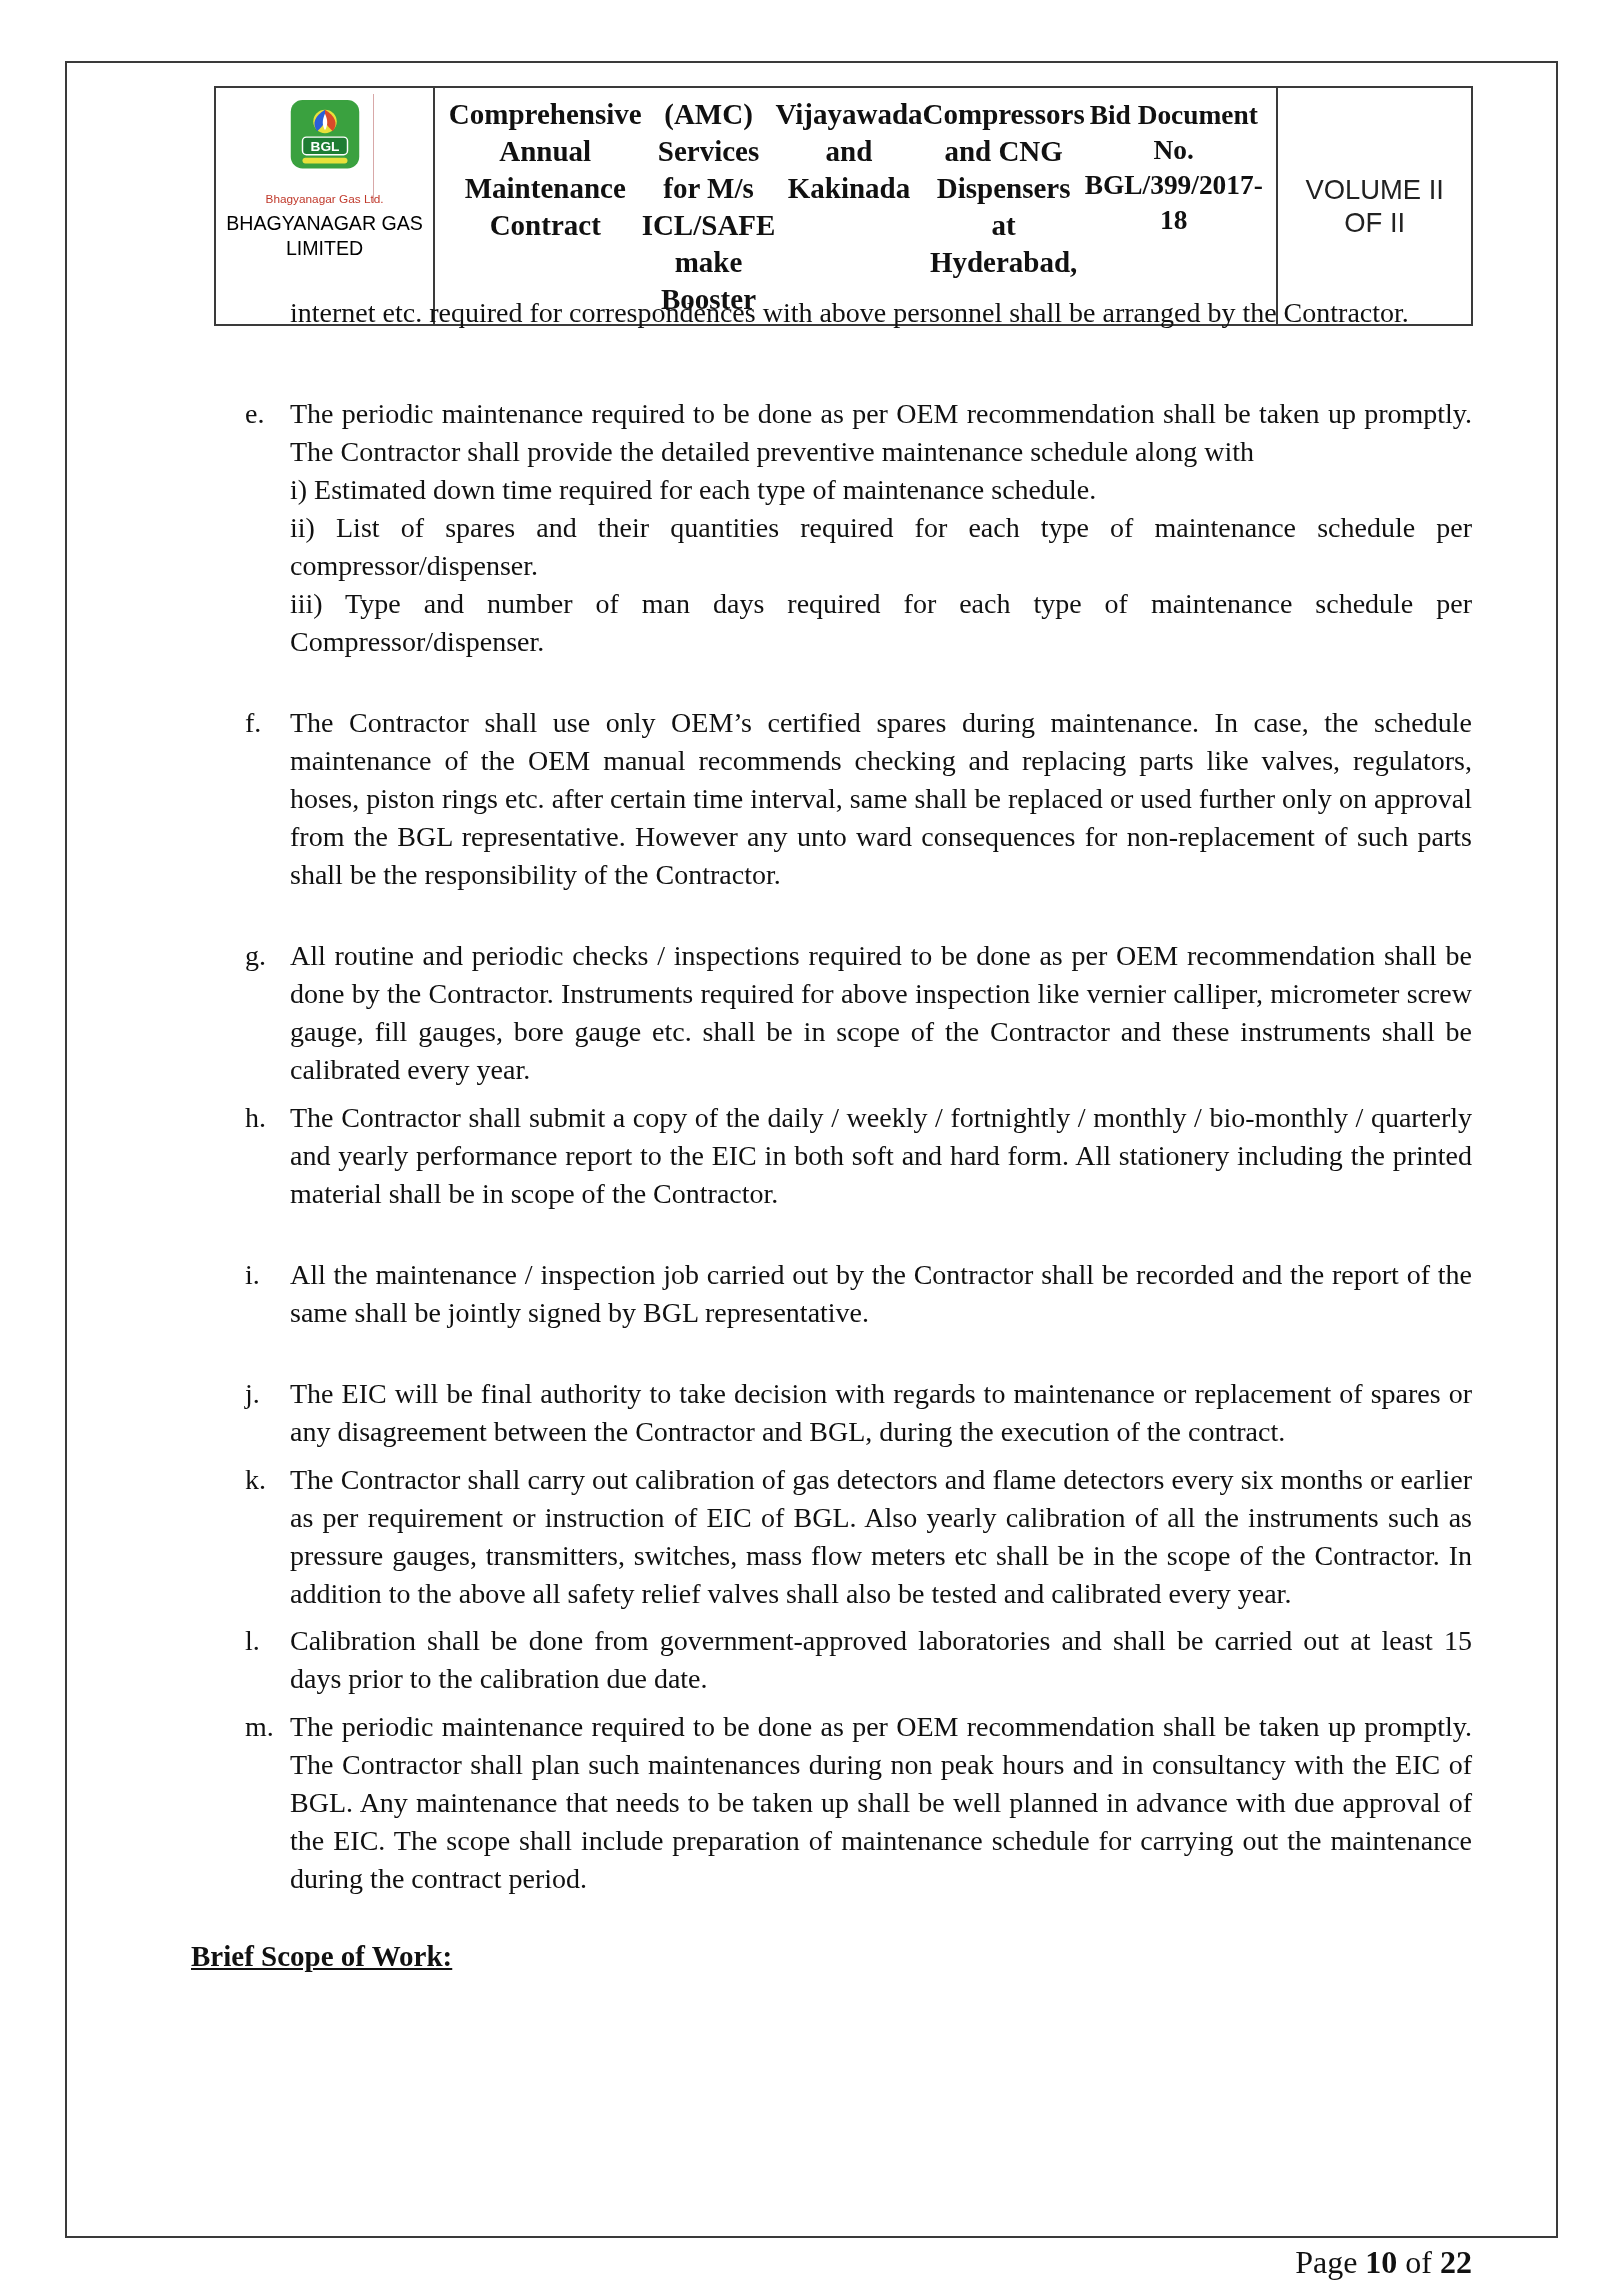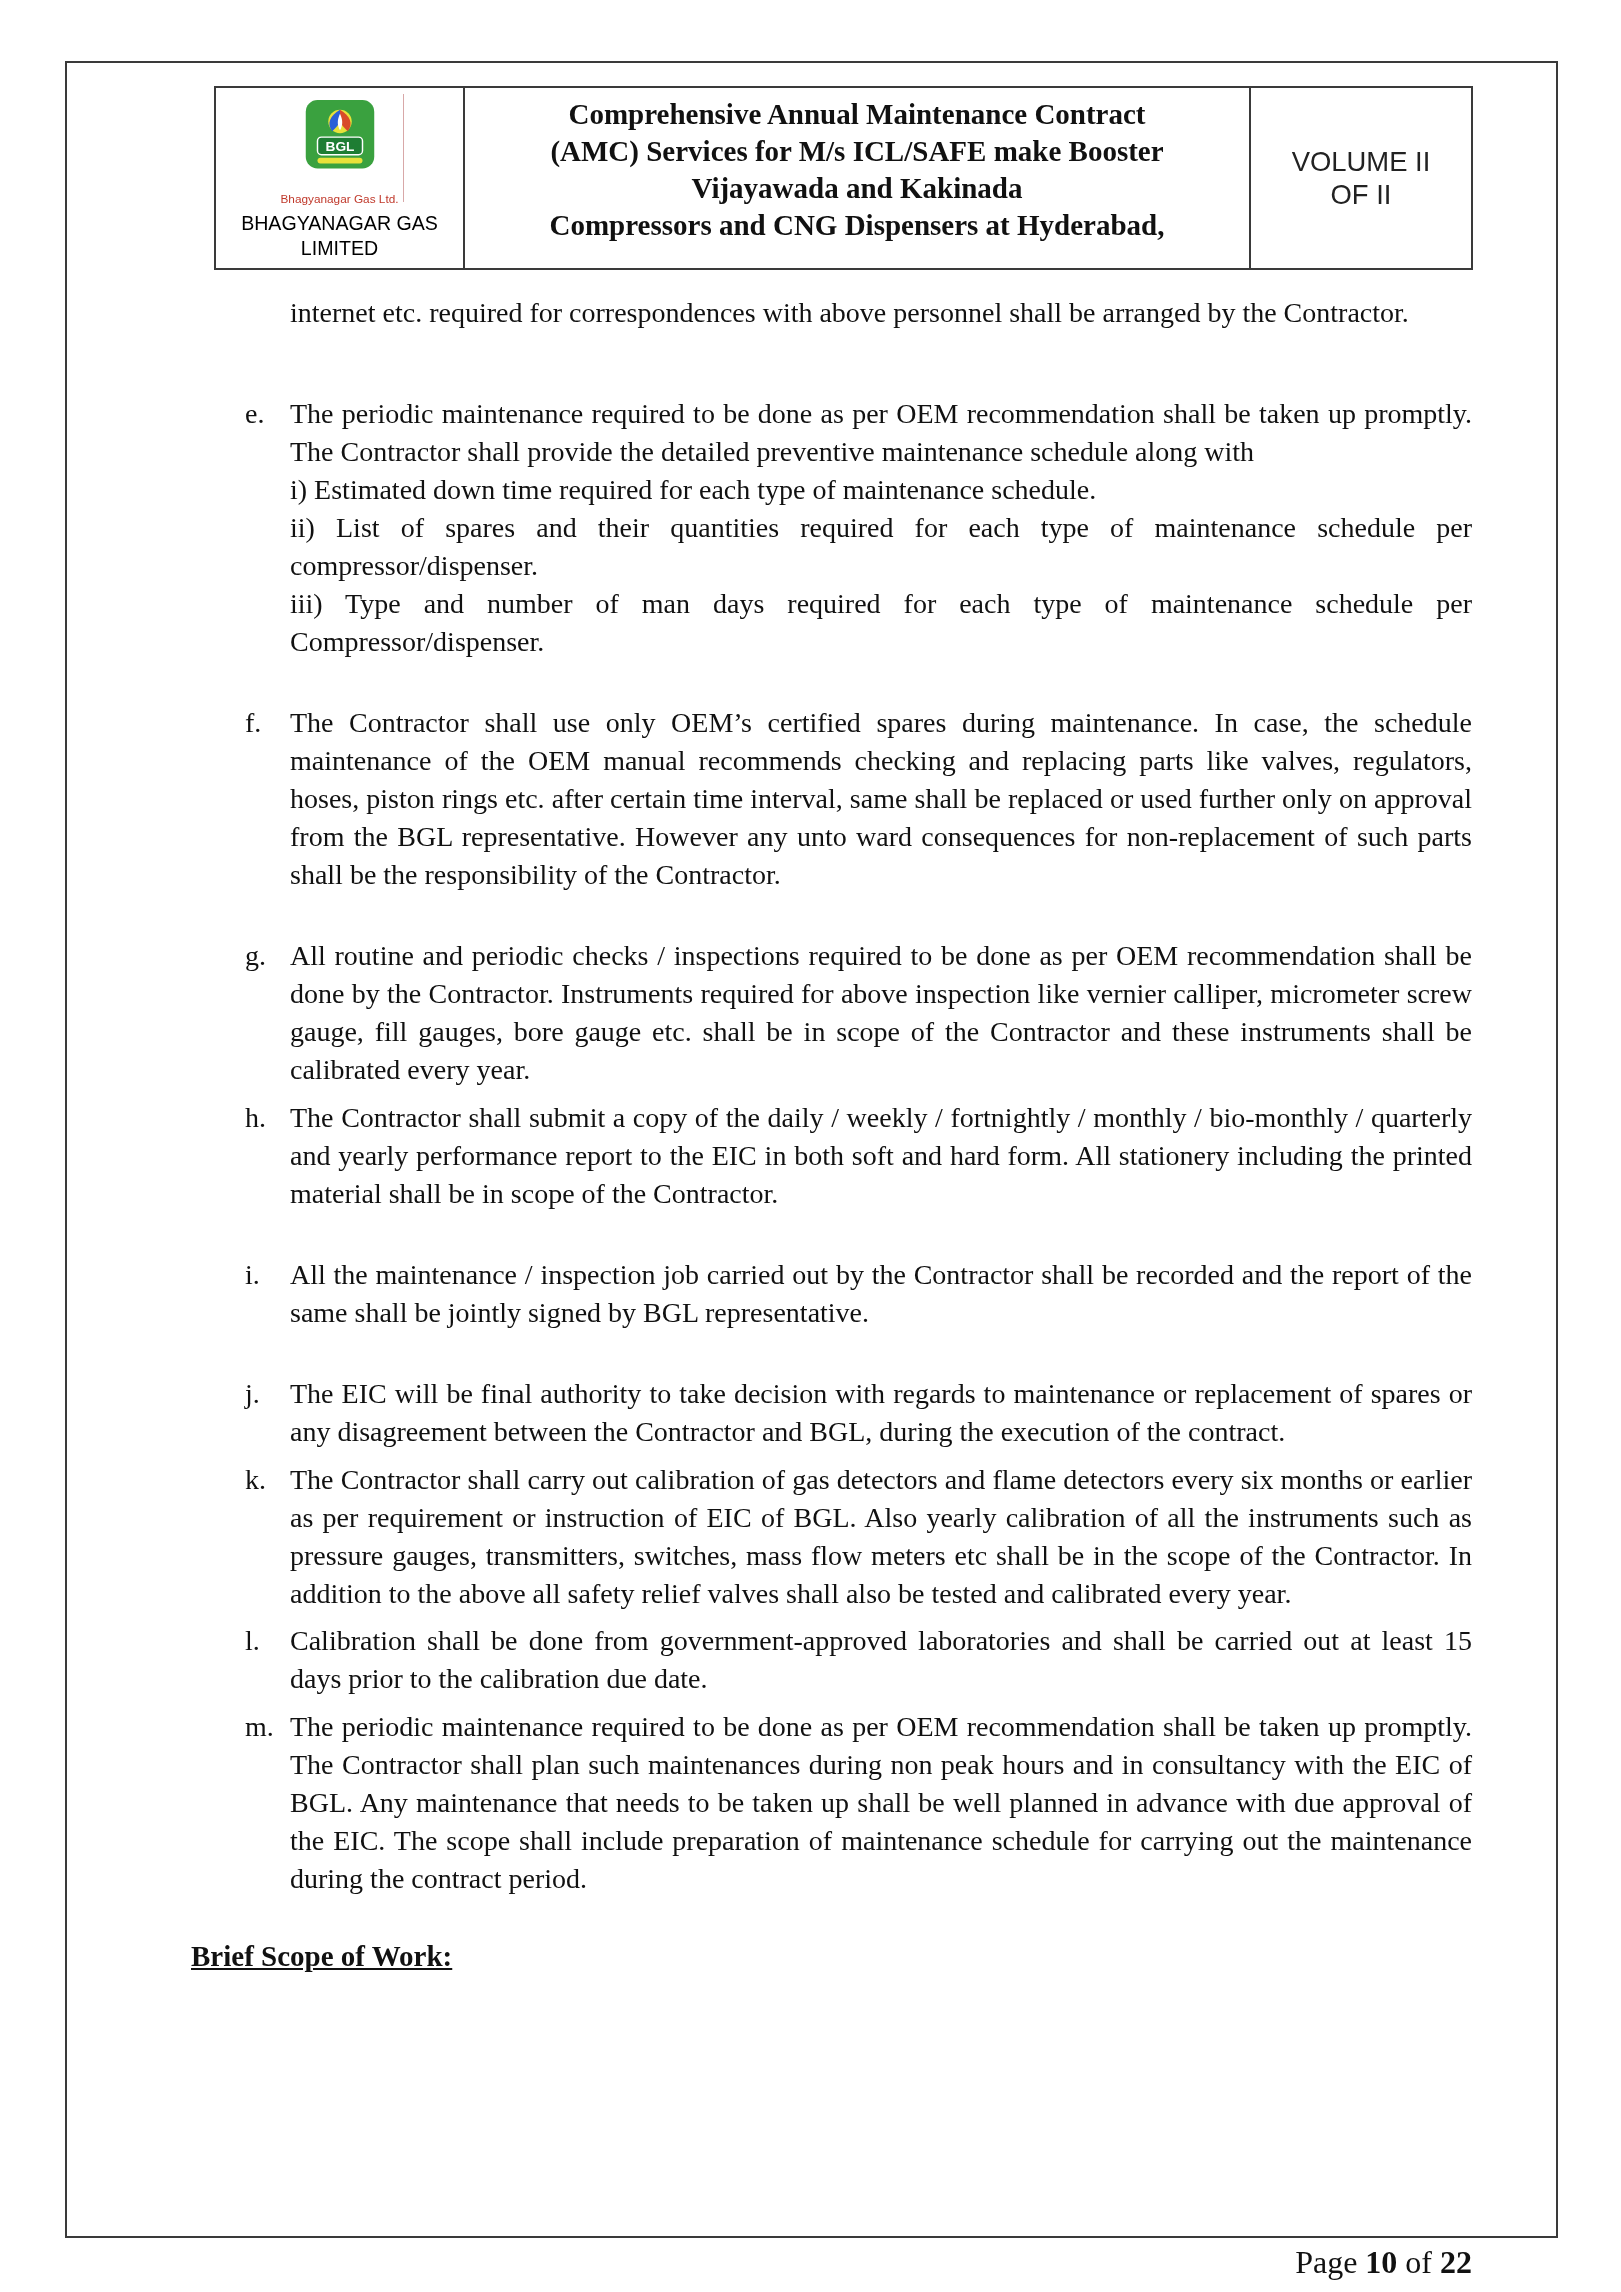--- a/index.html
+++ b/index.html
@@ -23,22 +23,22 @@
     width: 249px; border-right: 2.9px solid #3a3a3a;
     display: flex; flex-direction: column; align-items: center;
     padding: 9.8px 3.9px 7.8px; position: relative;
   }
   .logo-divider {
     position: absolute; right: 59px; top: 5.9px; width: 1px; height: 108px;
     background: #d8a8a8;
   }
   .title-cell {
     flex: 1; border-right: 2.9px solid #3a3a3a; text-align: center;
-    padding: 7.8px 13.7px 5.9px; display: flex; flex-direction: column;
-    justify-content: flex-start;
+    padding: 7.8px 13.7px 5.9px; display: flex; flex-direction: row;
+    justify-content: flex-end;
   }
   .volume-cell {
     width: 220px; display: flex; flex-direction: column;
     align-items: center; justify-content: center;
     font-family: "Liberation Sans", sans-serif;
     font-size: 27.4px; line-height: 33px; color: #222;
   }
   .title-line  { font-weight: bold; font-size: 29px; line-height: 37px; }
   .bid-line    { font-weight: bold; font-size: 27.4px; line-height: 35px; margin-top: 2px; }
   .logo-caption {
@@ -97,20 +97,21 @@
       <div>BHAGYANAGAR GAS</div>
       <div>LIMITED</div>
     </div>
   </div>
 
   <div class="title-cell">
     <div class="title-line">Comprehensive Annual Maintenance Contract</div>
     <div class="title-line">(AMC) Services for M/s ICL/SAFE make Booster</div>
     <div class="title-line">Vijayawada and Kakinada</div>
     <div class="title-line">Compressors and CNG Dispensers at Hyderabad,</div>
+    <div class="bid-line">Bid Document No. BGL/399/2017-18</div>
   </div>
 
   <div class="volume-cell">
     <div>VOLUME II</div>
     <div>OF II</div>
   </div>
 
 </div>
 
 <div class="body-text">

